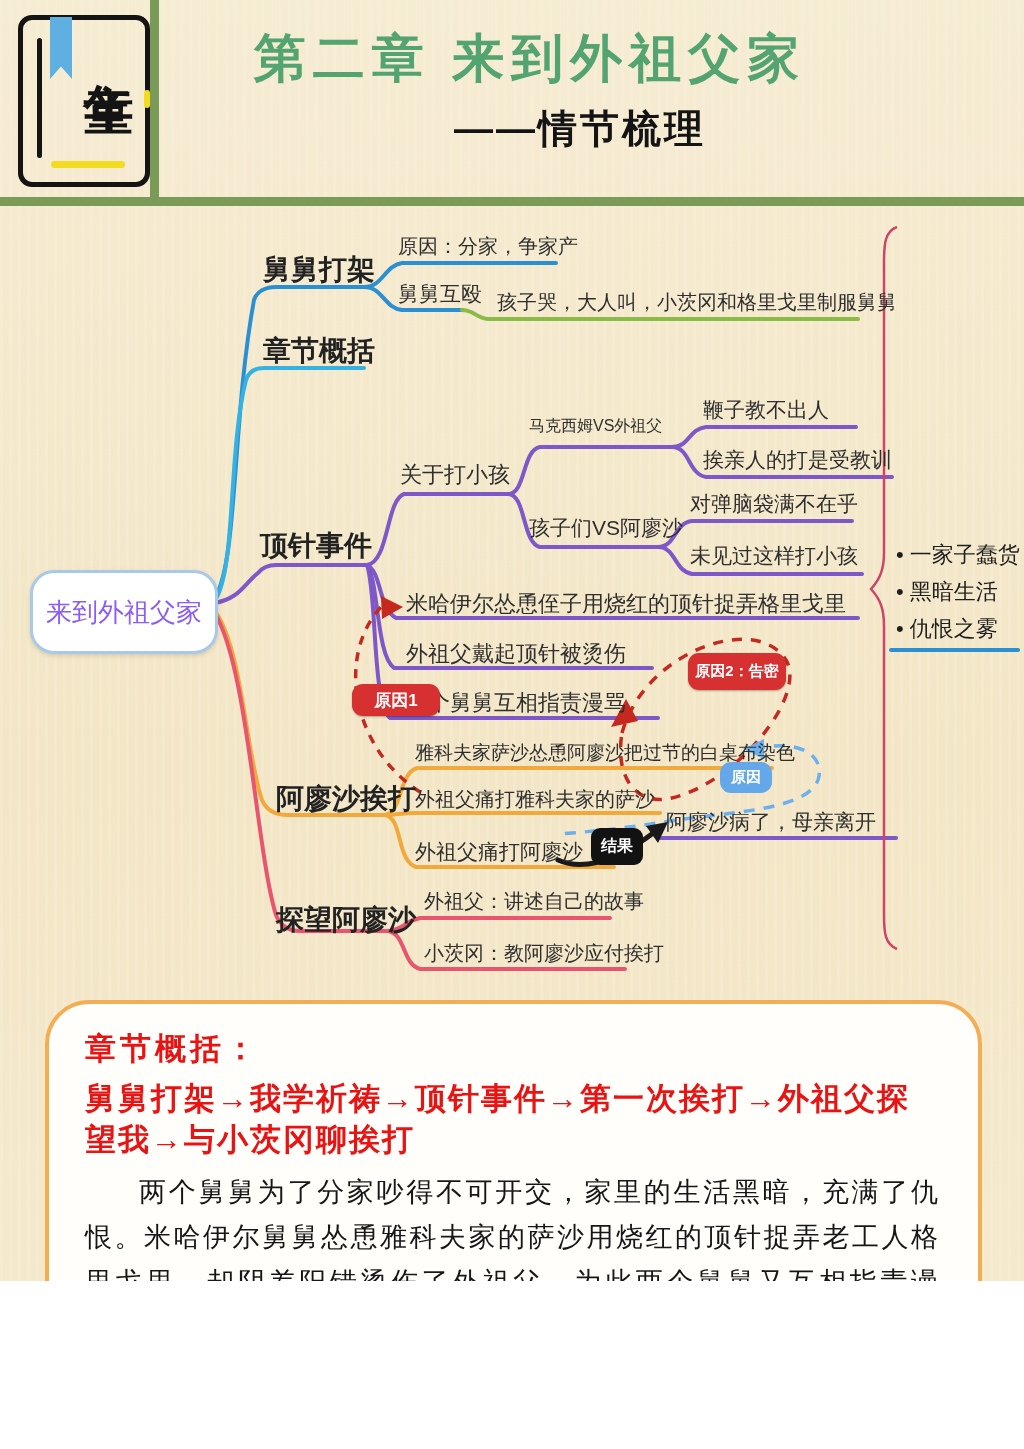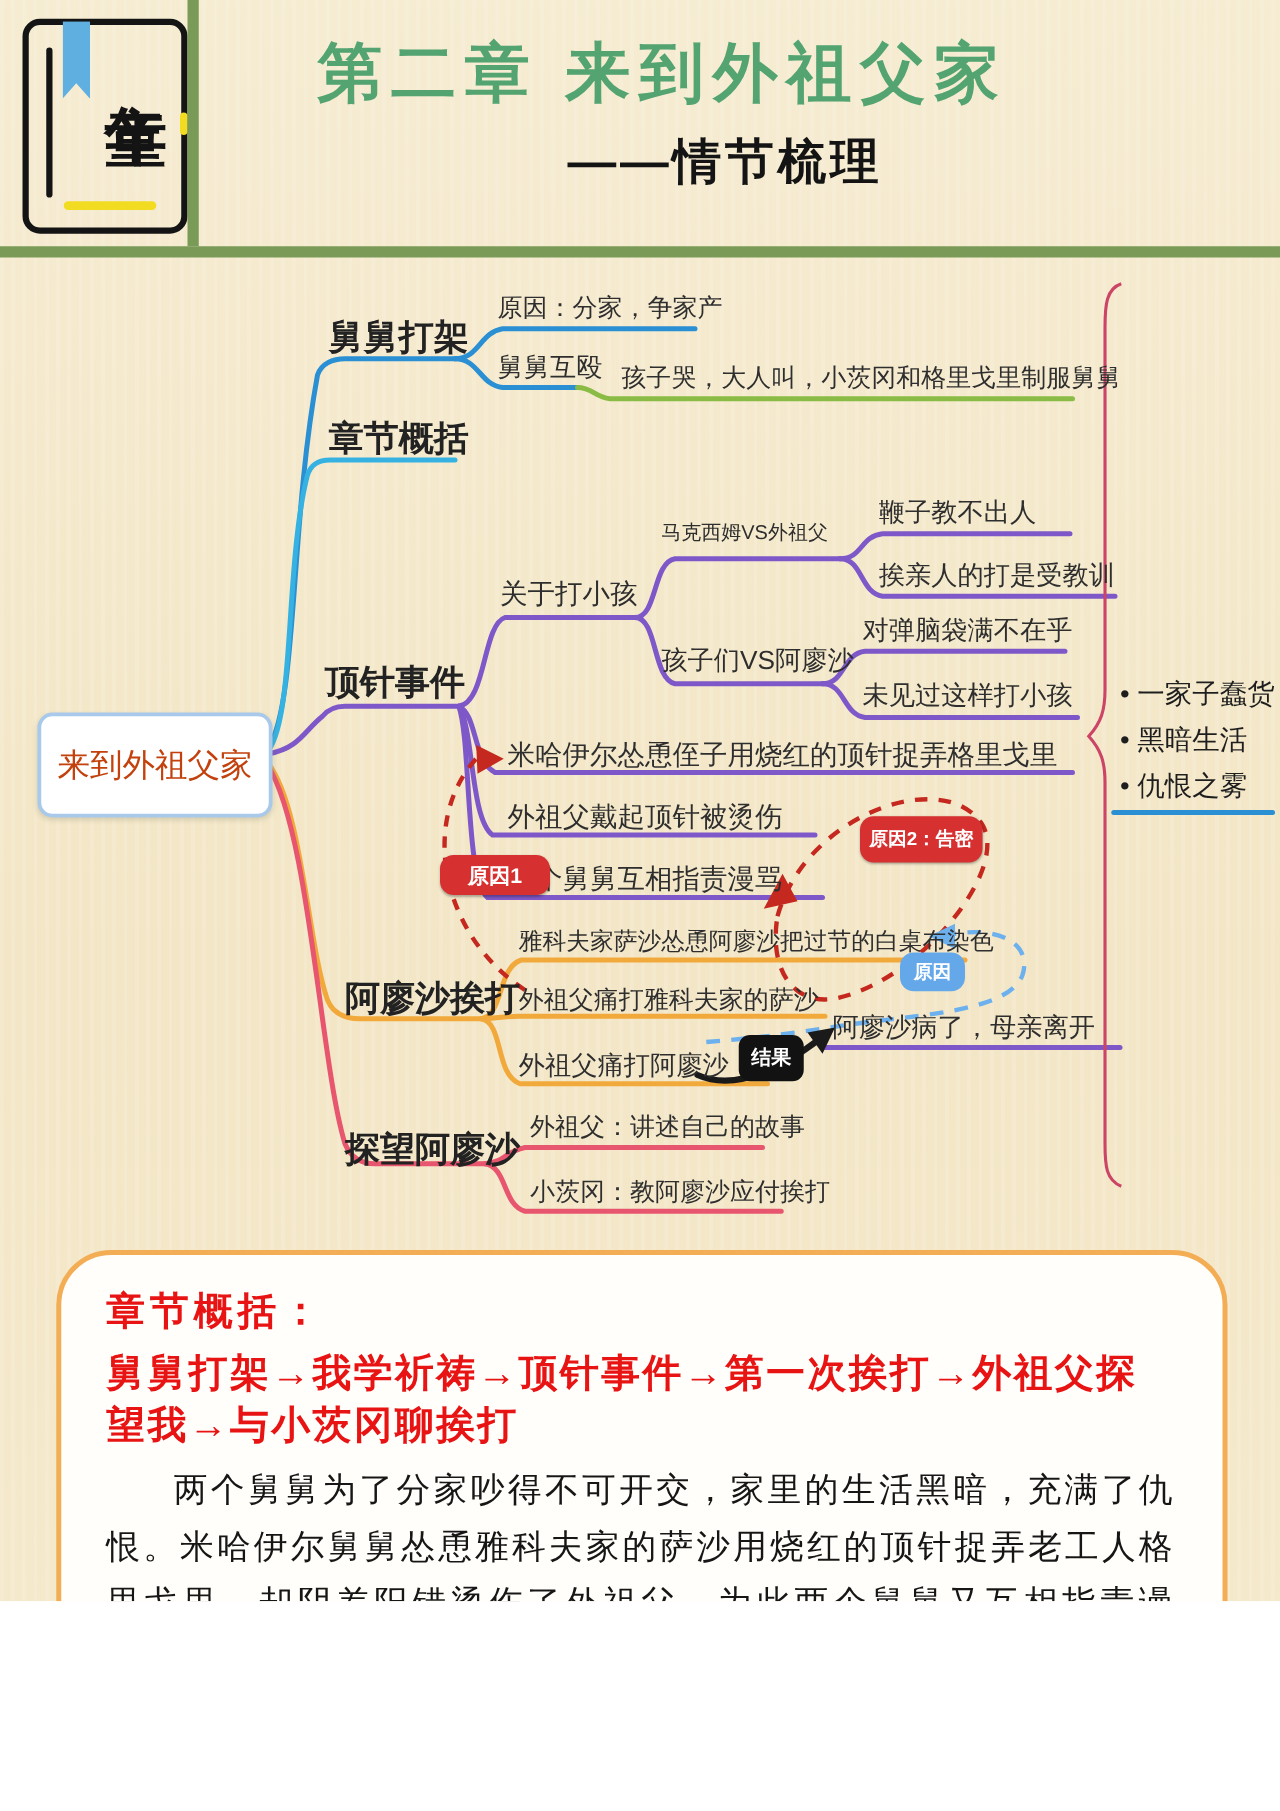--- a/index.html
+++ b/index.html
@@ -22,22 +22,22 @@
   .logo-dot{position:absolute;right:-5px;top:70px;width:6px;height:18px;background:#f2dc22;border-radius:3px;}
   .green-vline{position:absolute;left:150px;top:0;width:9px;height:197px;background:#7a9b57;}
   .green-hbar{position:absolute;left:0;top:197px;width:1024px;height:9px;background:#7a9b57;}
   .main-title{position:absolute;left:220px;top:24px;width:620px;text-align:center;
               font-size:52px;font-weight:700;color:#53a471;letter-spacing:7px;}
   .sub-title{position:absolute;left:280px;top:102px;width:600px;text-align:center;
              font-size:39px;font-weight:700;color:#141414;letter-spacing:3px;}
   
   svg.map{position:absolute;left:0;top:0;pointer-events:none;}
   .root-node{position:absolute;left:30px;top:570px;width:182px;height:78px;background:#ffffff;
-             border:3px solid #a9c9ea;border-radius:12px;display:flex;align-items:center;justify-content:center;
-             font-size:26px;color:#c2410c;box-shadow:0 2px 4px rgba(120,120,90,.25);}
+             border:3px solid #a9c9ea;border-radius:24px;display:flex;align-items:center;justify-content:center;
+             font-size:26px;color:#8b5cf6;box-shadow:0 2px 4px rgba(120,120,90,.25);}
   .lbl{position:absolute;color:#2e2e2e;white-space:nowrap;font-weight:500;}
   .lbl.big{font-weight:600;color:#222;text-align:center;}
   .badge{position:absolute;color:#fff;border-radius:11px;display:flex;align-items:center;justify-content:center;
          white-space:nowrap;font-weight:600;}
   .badge.red{background:#d63030;box-shadow:0 1px 2px rgba(0,0,0,.3);}
   .badge.blue{background:#64a8ea;}
   .badge.black{background:#121212;border-radius:9px;}
   .notes{position:absolute;left:896px;top:536px;}
   .note-item{font-size:22px;line-height:37px;color:#1e1e1e;font-weight:400;white-space:nowrap;}
   .note-item::before{content:"•  ";color:#1e1e1e;}

